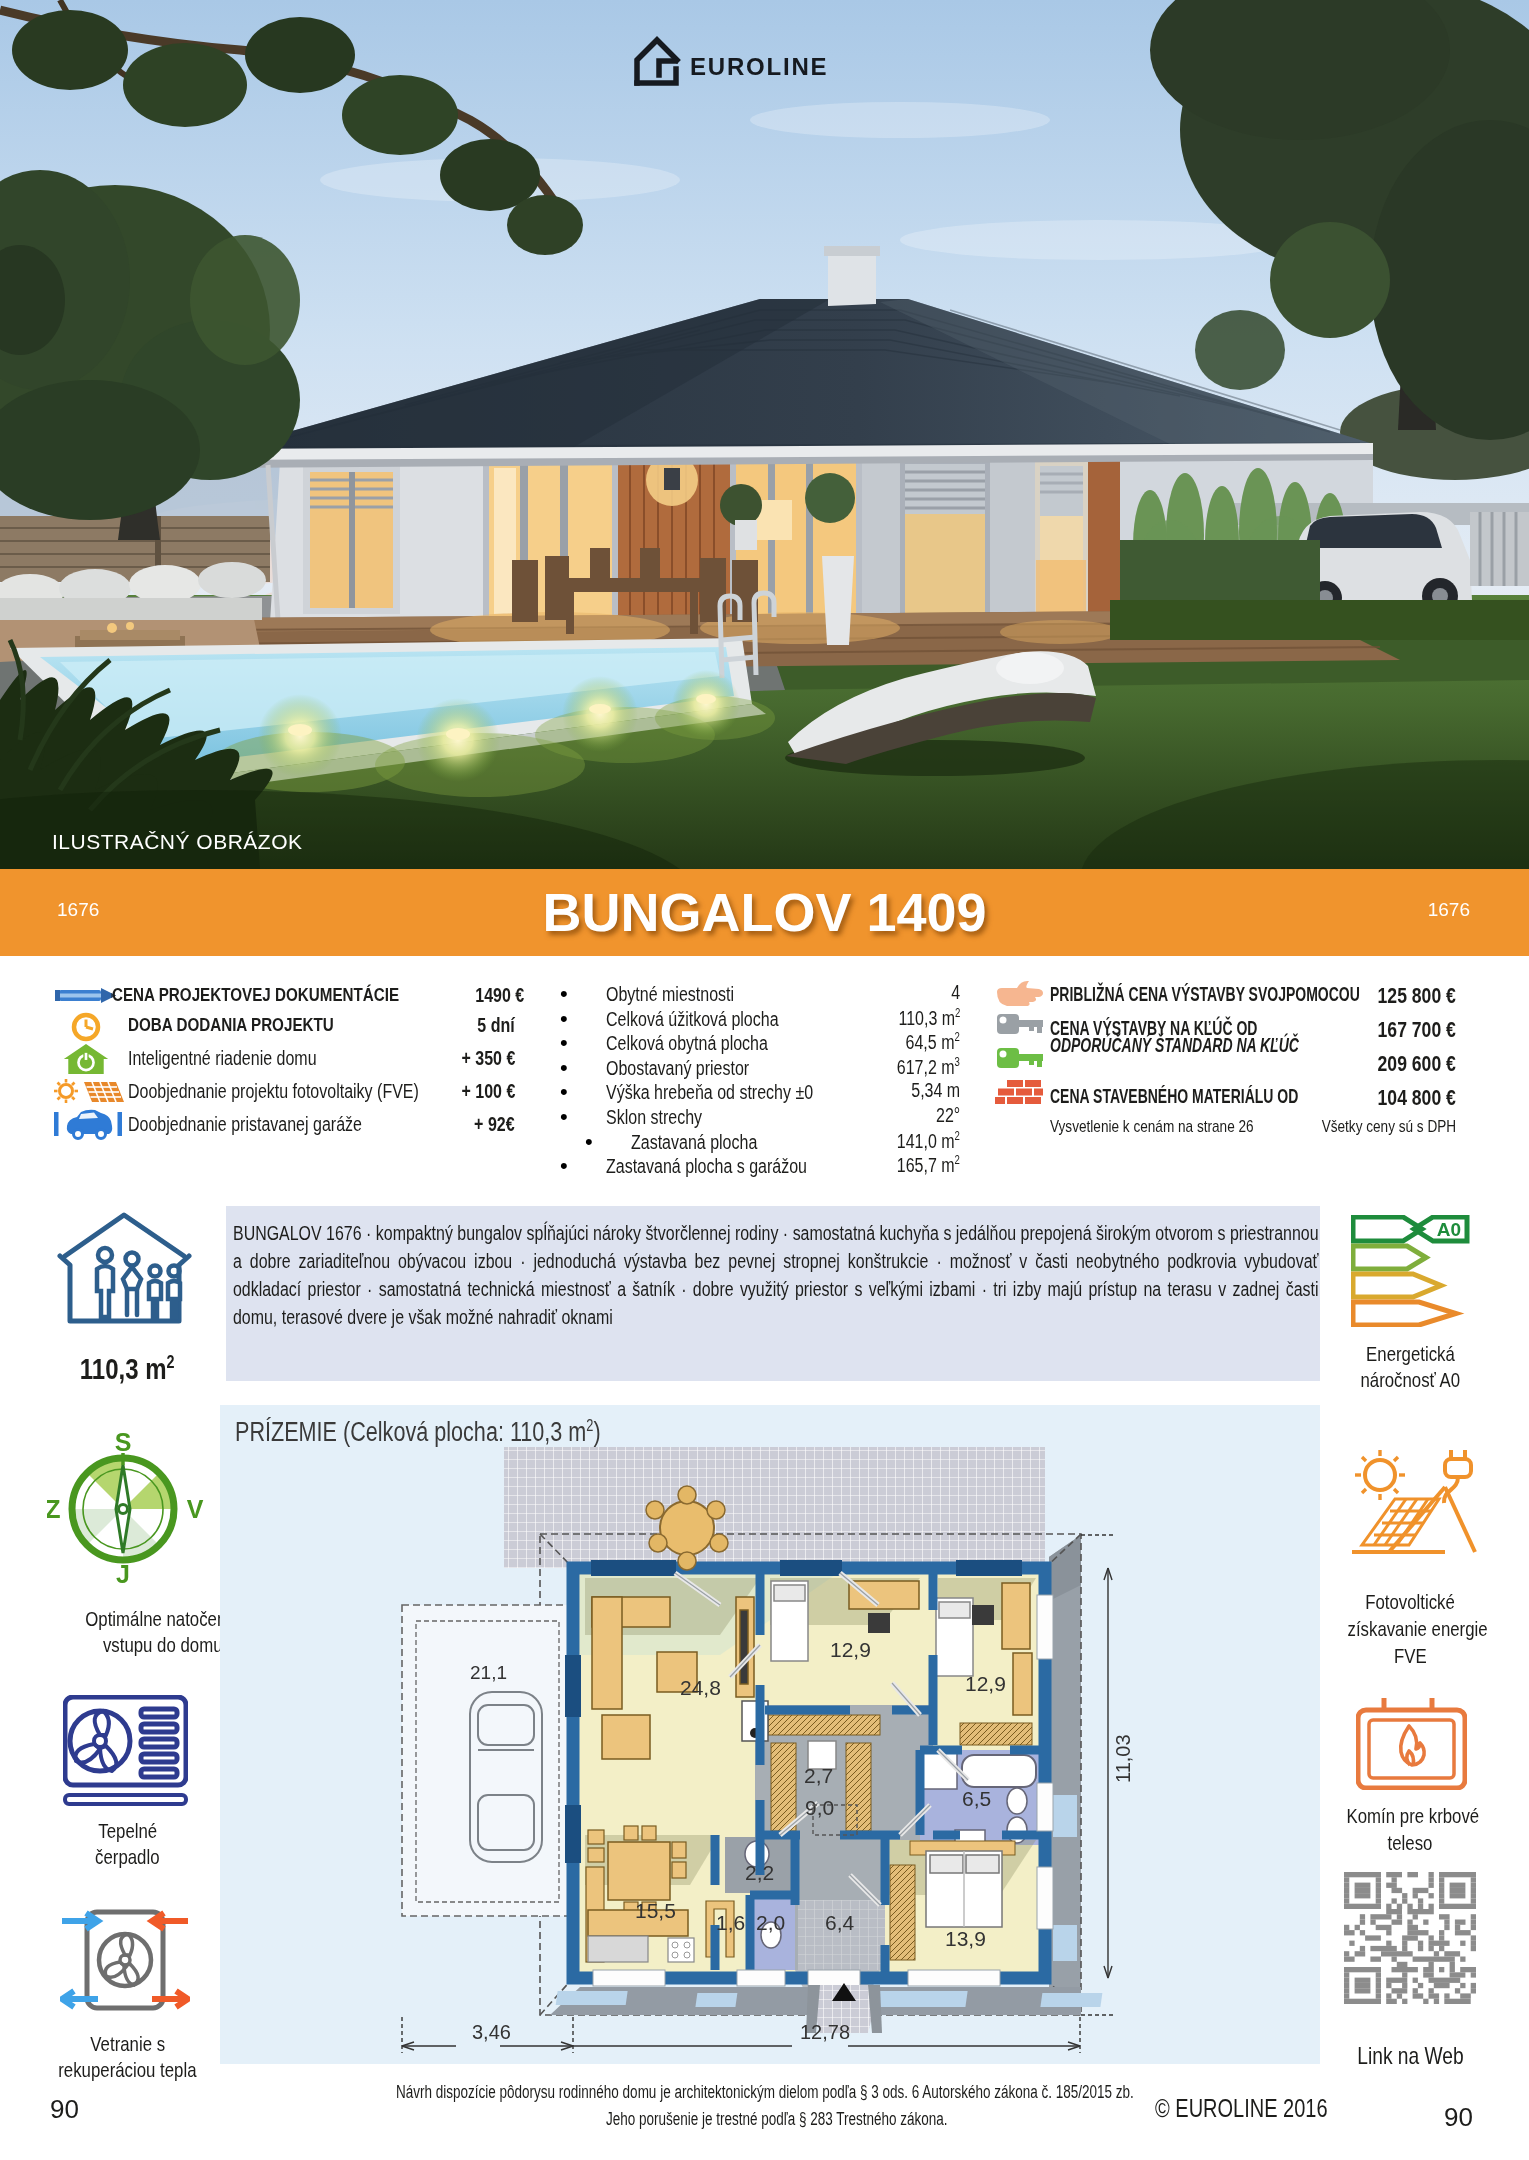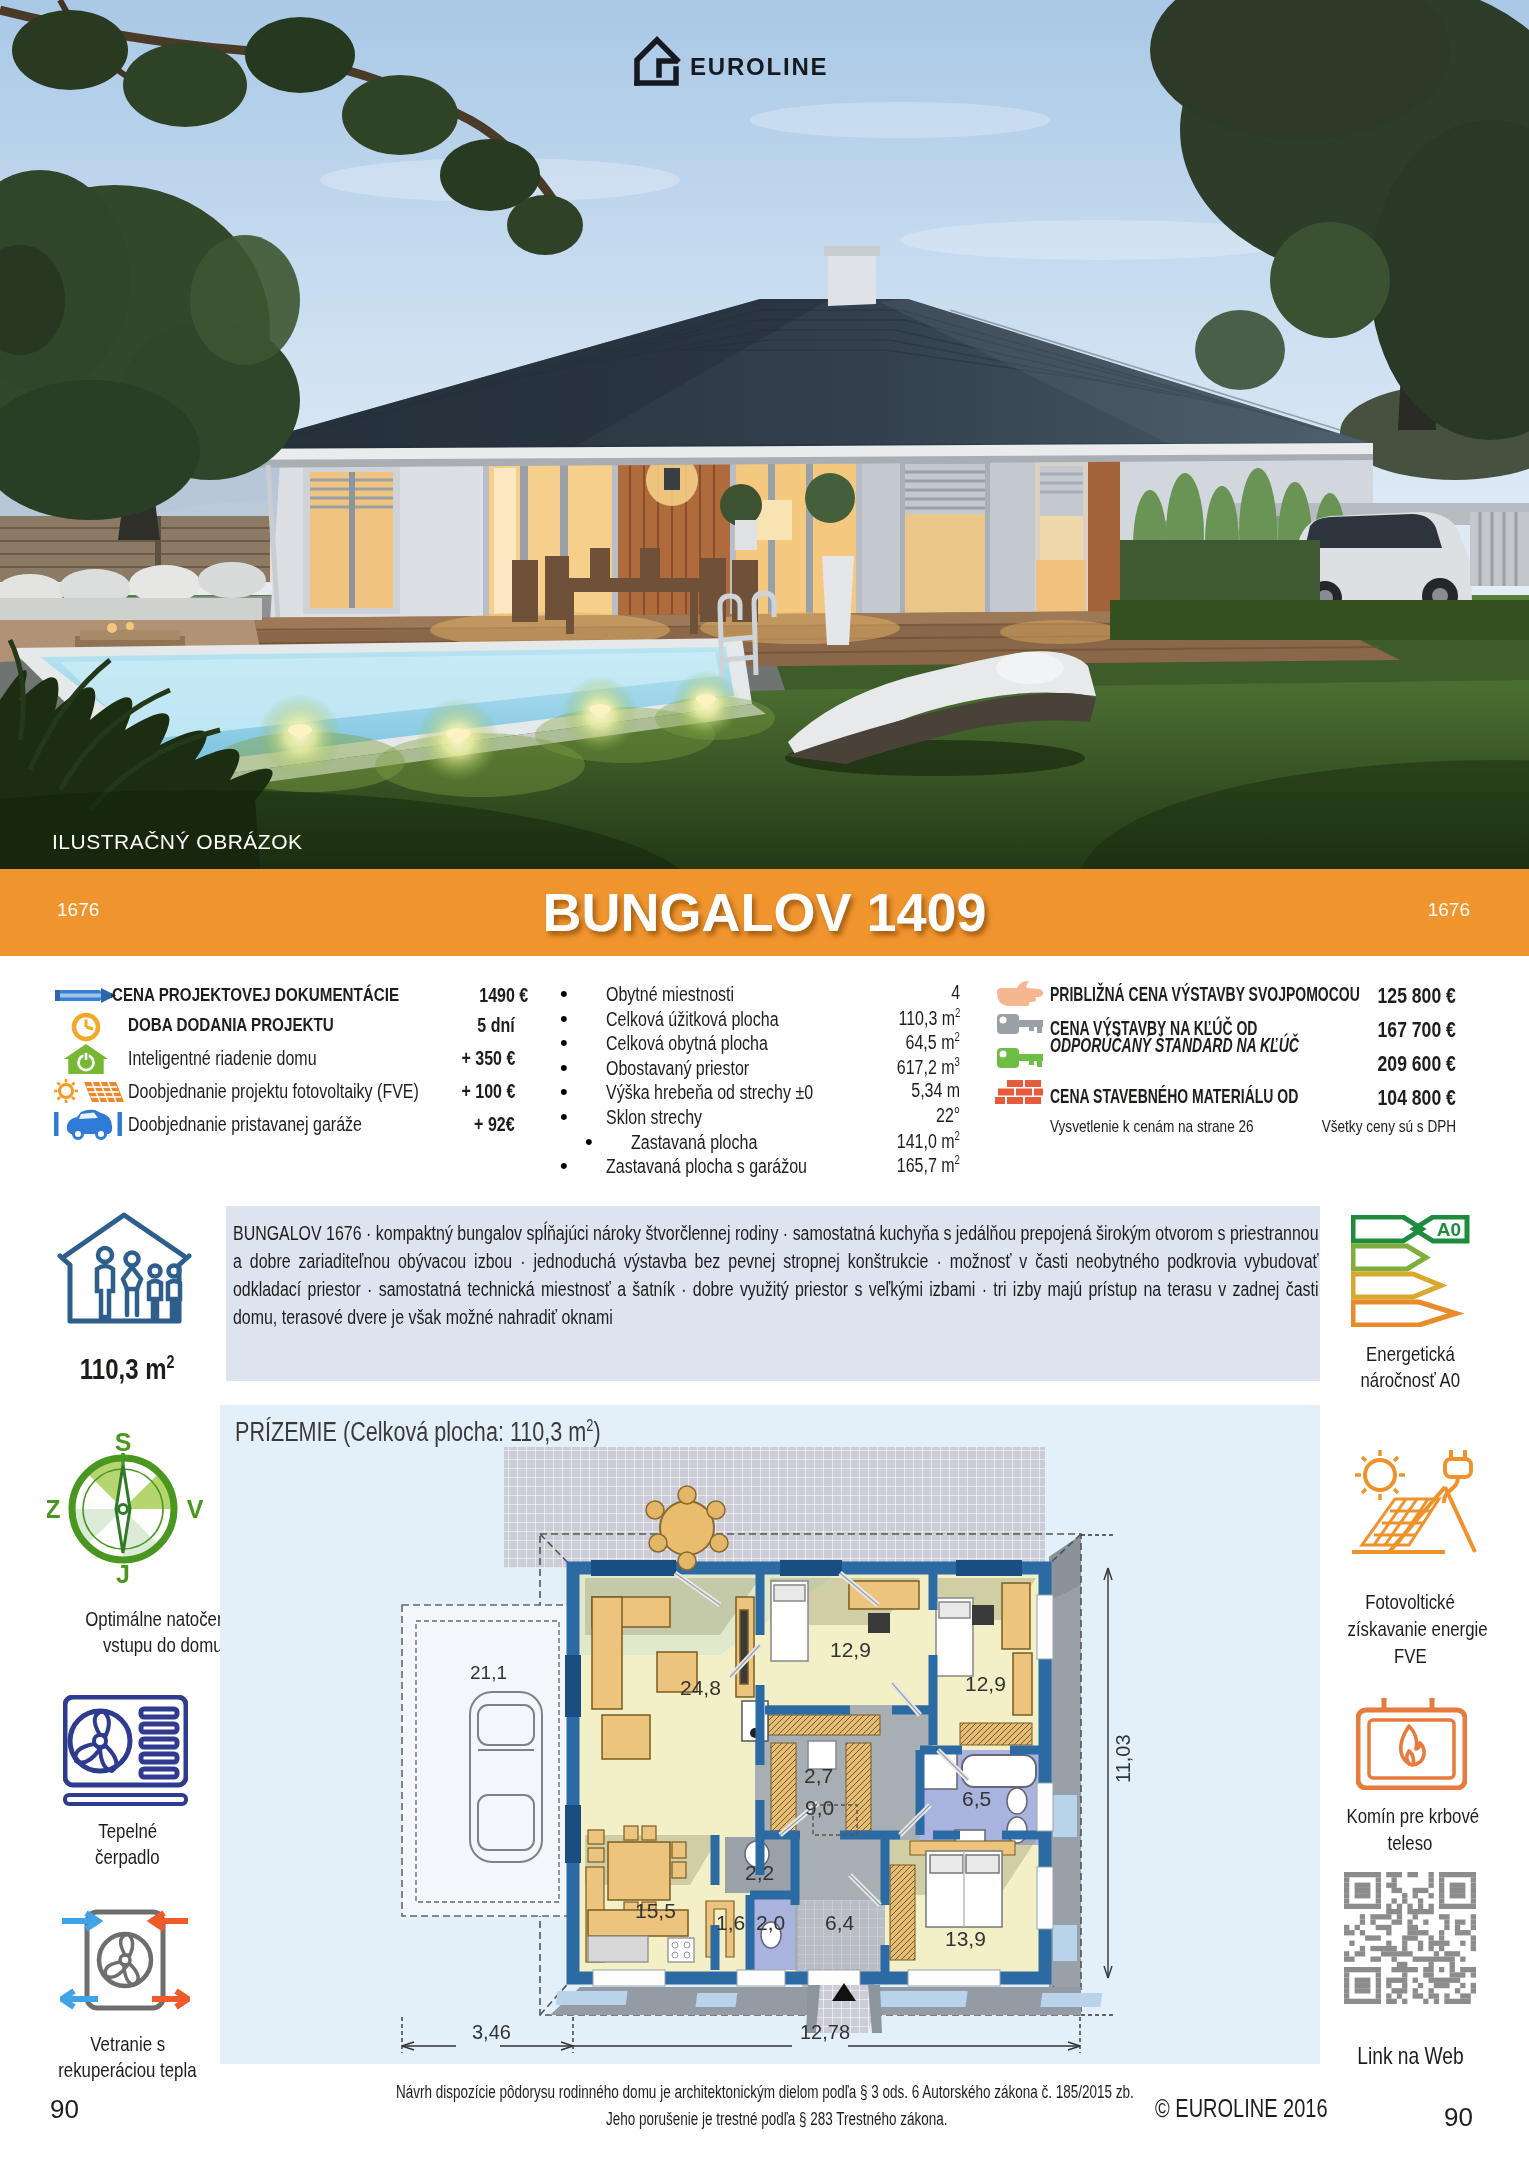--- a/index.html
+++ b/index.html
@@ -382,21 +382,21 @@
       <path d="M13,17 Q14,10 23,8 L27,3 Q33,0 41,1 L47,4 Q55,6 57,12 L58,17 Q59,23 55,25 L17,25 Q12,23 13,17 Z" fill="#2f7bd6"></path>
       <circle cx="24" cy="25" r="4.5" fill="#fff" stroke="#2f7bd6" stroke-width="3"></circle>
       <circle cx="47" cy="25" r="4.5" fill="#fff" stroke="#2f7bd6" stroke-width="3"></circle>
       <path d="M27,5 L40,3.5 L44,9 L25,10 Z" fill="#fff" opacity="0.9"></path>
     </svg>
     <div class="abs" style="left:112px;top:28px;width:250px;"><span class="cnd lblb">CENA PROJEKTOVEJ DOKUMENTÁCIE</span></div>
     <div class="abs" style="left:128px;top:58px;width:250px;"><span class="cnd lblb">DOBA DODANIA PROJEKTU</span></div>
     <div class="abs" style="left:128px;top:91px;width:250px;"><span class="cnd lbl">Inteligentné riadenie domu</span></div>
     <div class="abs" style="left:128px;top:124px;width:250px;"><span class="cnd lbl">Doobjednanie projektu fotovoltaiky (FVE)</span></div>
     <div class="abs" style="left:128px;top:157px;width:250px;"><span class="cnd lbl">Doobjednanie pristavanej garáže</span></div>
-    <div class="abs" style="left:308px;top:28px;width:200px;text-align:right;padding-left:20px;"><span class="cndr val">1490 €</span></div>
+    <div class="abs" style="left:324px;top:28px;width:200px;text-align:right;"><span class="cndr val">1490 €</span></div>
     <div class="abs" style="left:315px;top:58px;width:200px;text-align:right;"><span class="cndr val">5 dní</span></div>
     <div class="abs" style="left:315px;top:91px;width:200px;text-align:right;"><span class="cndr val">+ 350 €</span></div>
     <div class="abs" style="left:315px;top:124px;width:200px;text-align:right;"><span class="cndr val">+ 100 €</span></div>
     <div class="abs" style="left:315px;top:157px;width:200px;text-align:right;"><span class="cndr val">+ 92€</span></div>
 
     <div class="abs" style="left:560px;top:25px;width:400px;">
       <div style="height:24.6px;"><span style="font-size:22px;">•</span><span class="lbl cnd" style="margin-left:38px;">Obytné miestnosti</span></div>
       <div style="height:24.6px;"><span style="font-size:22px;">•</span><span class="lbl cnd" style="margin-left:38px;">Celková úžitková plocha</span></div>
       <div style="height:24.6px;"><span style="font-size:22px;">•</span><span class="lbl cnd" style="margin-left:38px;">Celková obytná plocha</span></div>
       <div style="height:24.6px;"><span style="font-size:22px;">•</span><span class="lbl cnd" style="margin-left:38px;">Obostavaný priestor</span></div>

